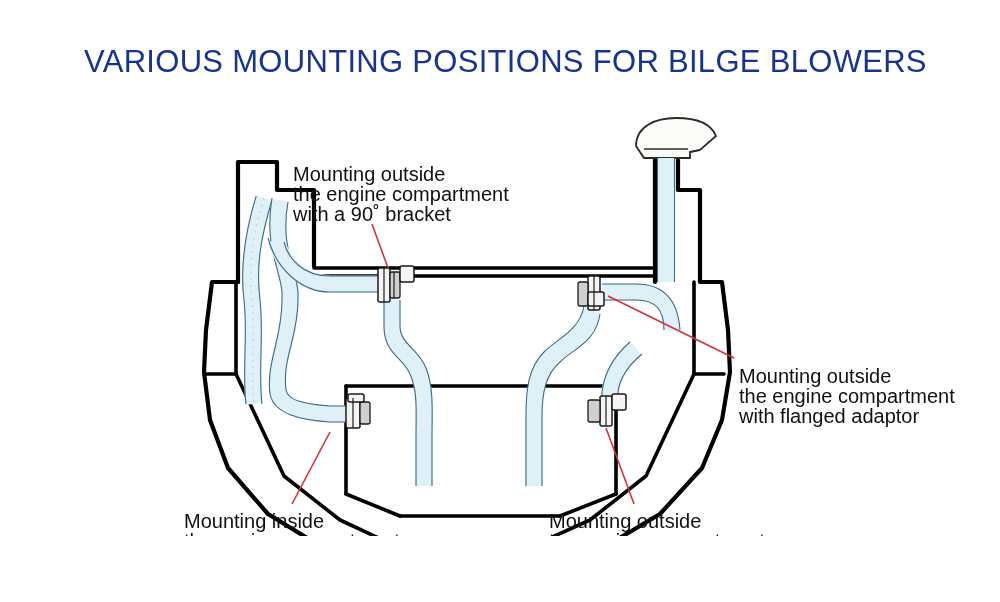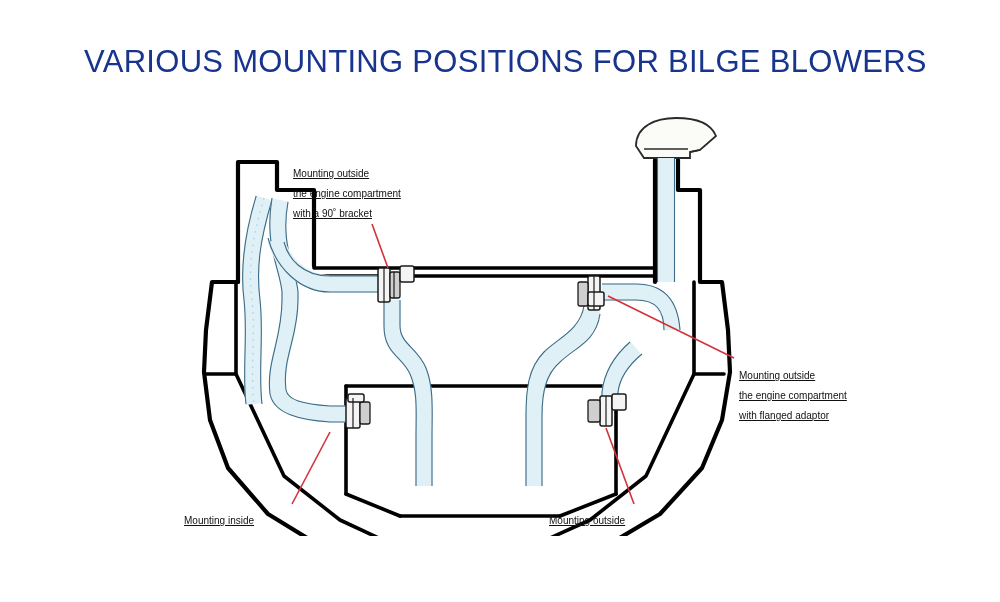--- a/index.html
+++ b/index.html
@@ -21,25 +21,24 @@
     position: absolute;
     left: 84px;
     top: 44px;
     font-size: 31px;
     letter-spacing: 0.3px;
     color: #18348c;
     white-space: nowrap;
   }
   .callout {
     position: absolute;
-    font-size: 10px;
+    font-size: 20px;
     line-height: 20px;
     color: #111111;
     white-space: pre-line;
-    text-decoration: underline;
   }
   #callout-bracket { left: 293px; top: 164px; }
   #callout-flanged { left: 739px; top: 366px; }
   #callout-inside  { left: 184px; top: 511px; }
   #callout-outside { left: 549px; top: 511px; }
   svg#art {
     position: absolute;
     left: 0;
     top: 0;
     width: 1000px;

